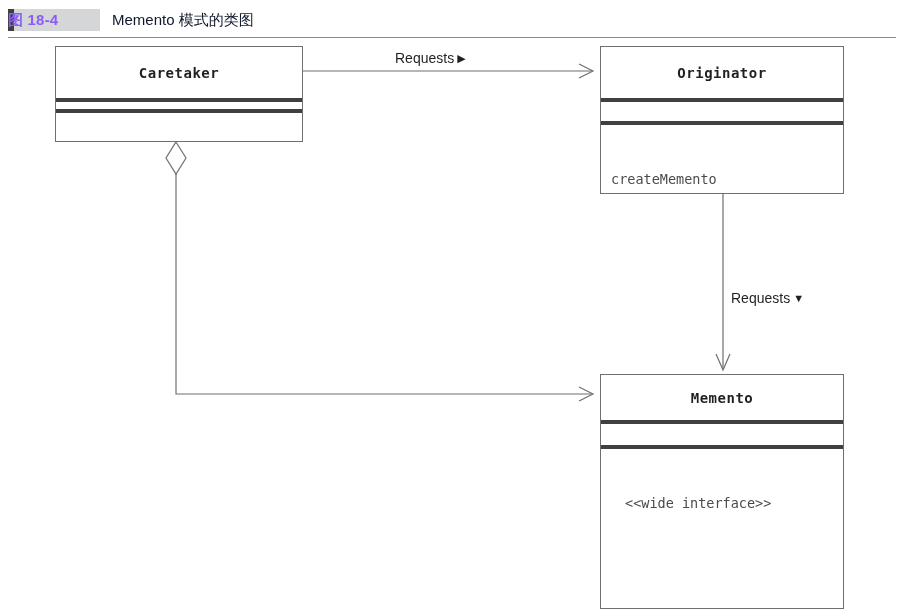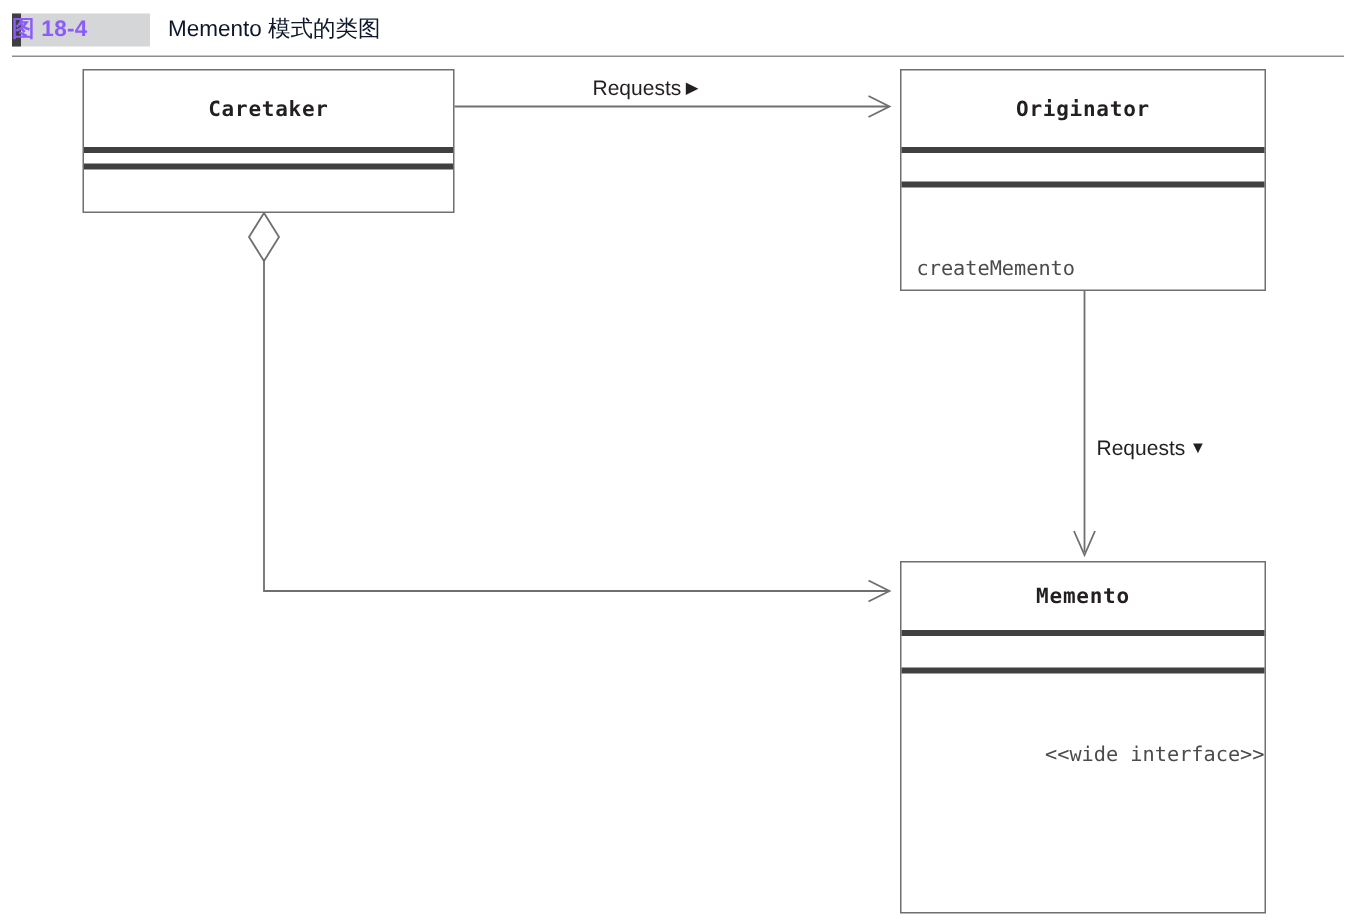--- a/index.html
+++ b/index.html
@@ -99,21 +99,20 @@
   .uml-members {
     font-family: "DejaVu Sans Mono", monospace;
     font-size: 13.5px;
     line-height: 19px;
     color: #4b4b4d;
     padding: 7px 0 7px 10px;
     white-space: pre;
   }
   .uml-members .member-centered {
     padding-left: 14px;
-    text-align: right;
   }
 
   
   #class-caretaker { left: 55px; top: 22px; width: 248px; height: 96px; }
   #class-caretaker .c-title { height: 51px; }
   #class-caretaker .c-attrs { height: 11px; }
   #class-caretaker .c-ops   { height: 31px; }
 
   
   #class-originator { left: 600px; top: 22px; width: 244px; height: 148px; }

